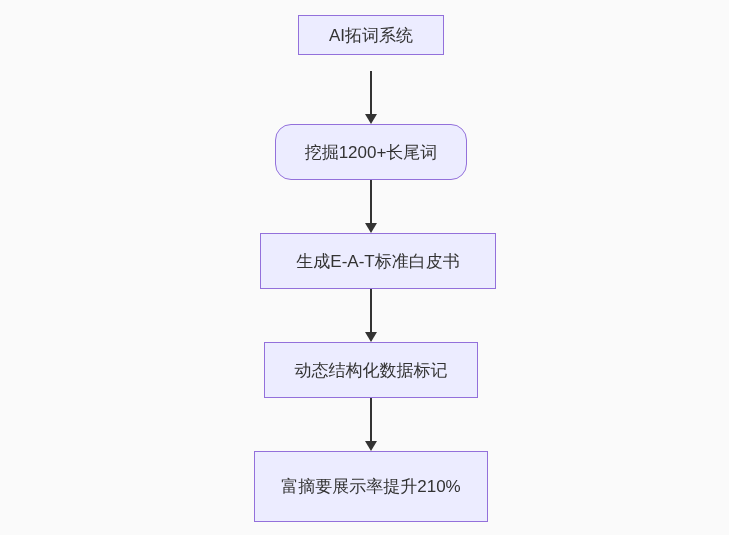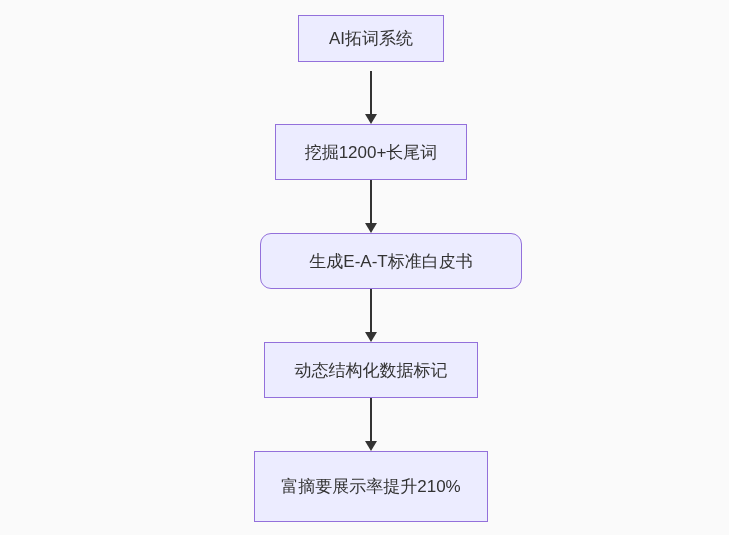--- a/index.html
+++ b/index.html
@@ -25,23 +25,23 @@
     border: 1px solid #9370DB;
     display: flex;
     align-items: center;
     justify-content: center;
     color: #333333;
     font-size: 17px;
     text-align: center;
     box-sizing: border-box;
     white-space: nowrap;
   }
-  .n1 { left: 298px; top: 15px;  width: 146px; height: 47px; }
-  .n2 { left: 275px; top: 124px; width: 192px; height: 56px; }
-  .n3 { left: 260px; top: 233px; width: 262px; height: 56px; border-radius: 11px; }
+  .n1 { left: 298px; top: 15px;  width: 146px; height: 40px; }
+  .n2 { left: 275px; top: 124px; width: 192px; height: 56px; border-radius: 16px; }
+  .n3 { left: 260px; top: 233px; width: 236px; height: 56px; }
   .n4 { left: 264px; top: 342px; width: 214px; height: 56px; justify-content: center; }
   .n5 { left: 254px; top: 451px; width: 234px; height: 71px; }
 
   .arrow {
     position: absolute;
     left: 364px;
     width: 14px;
     height: 53px;
   }
   .a1 { top: 71px; }

